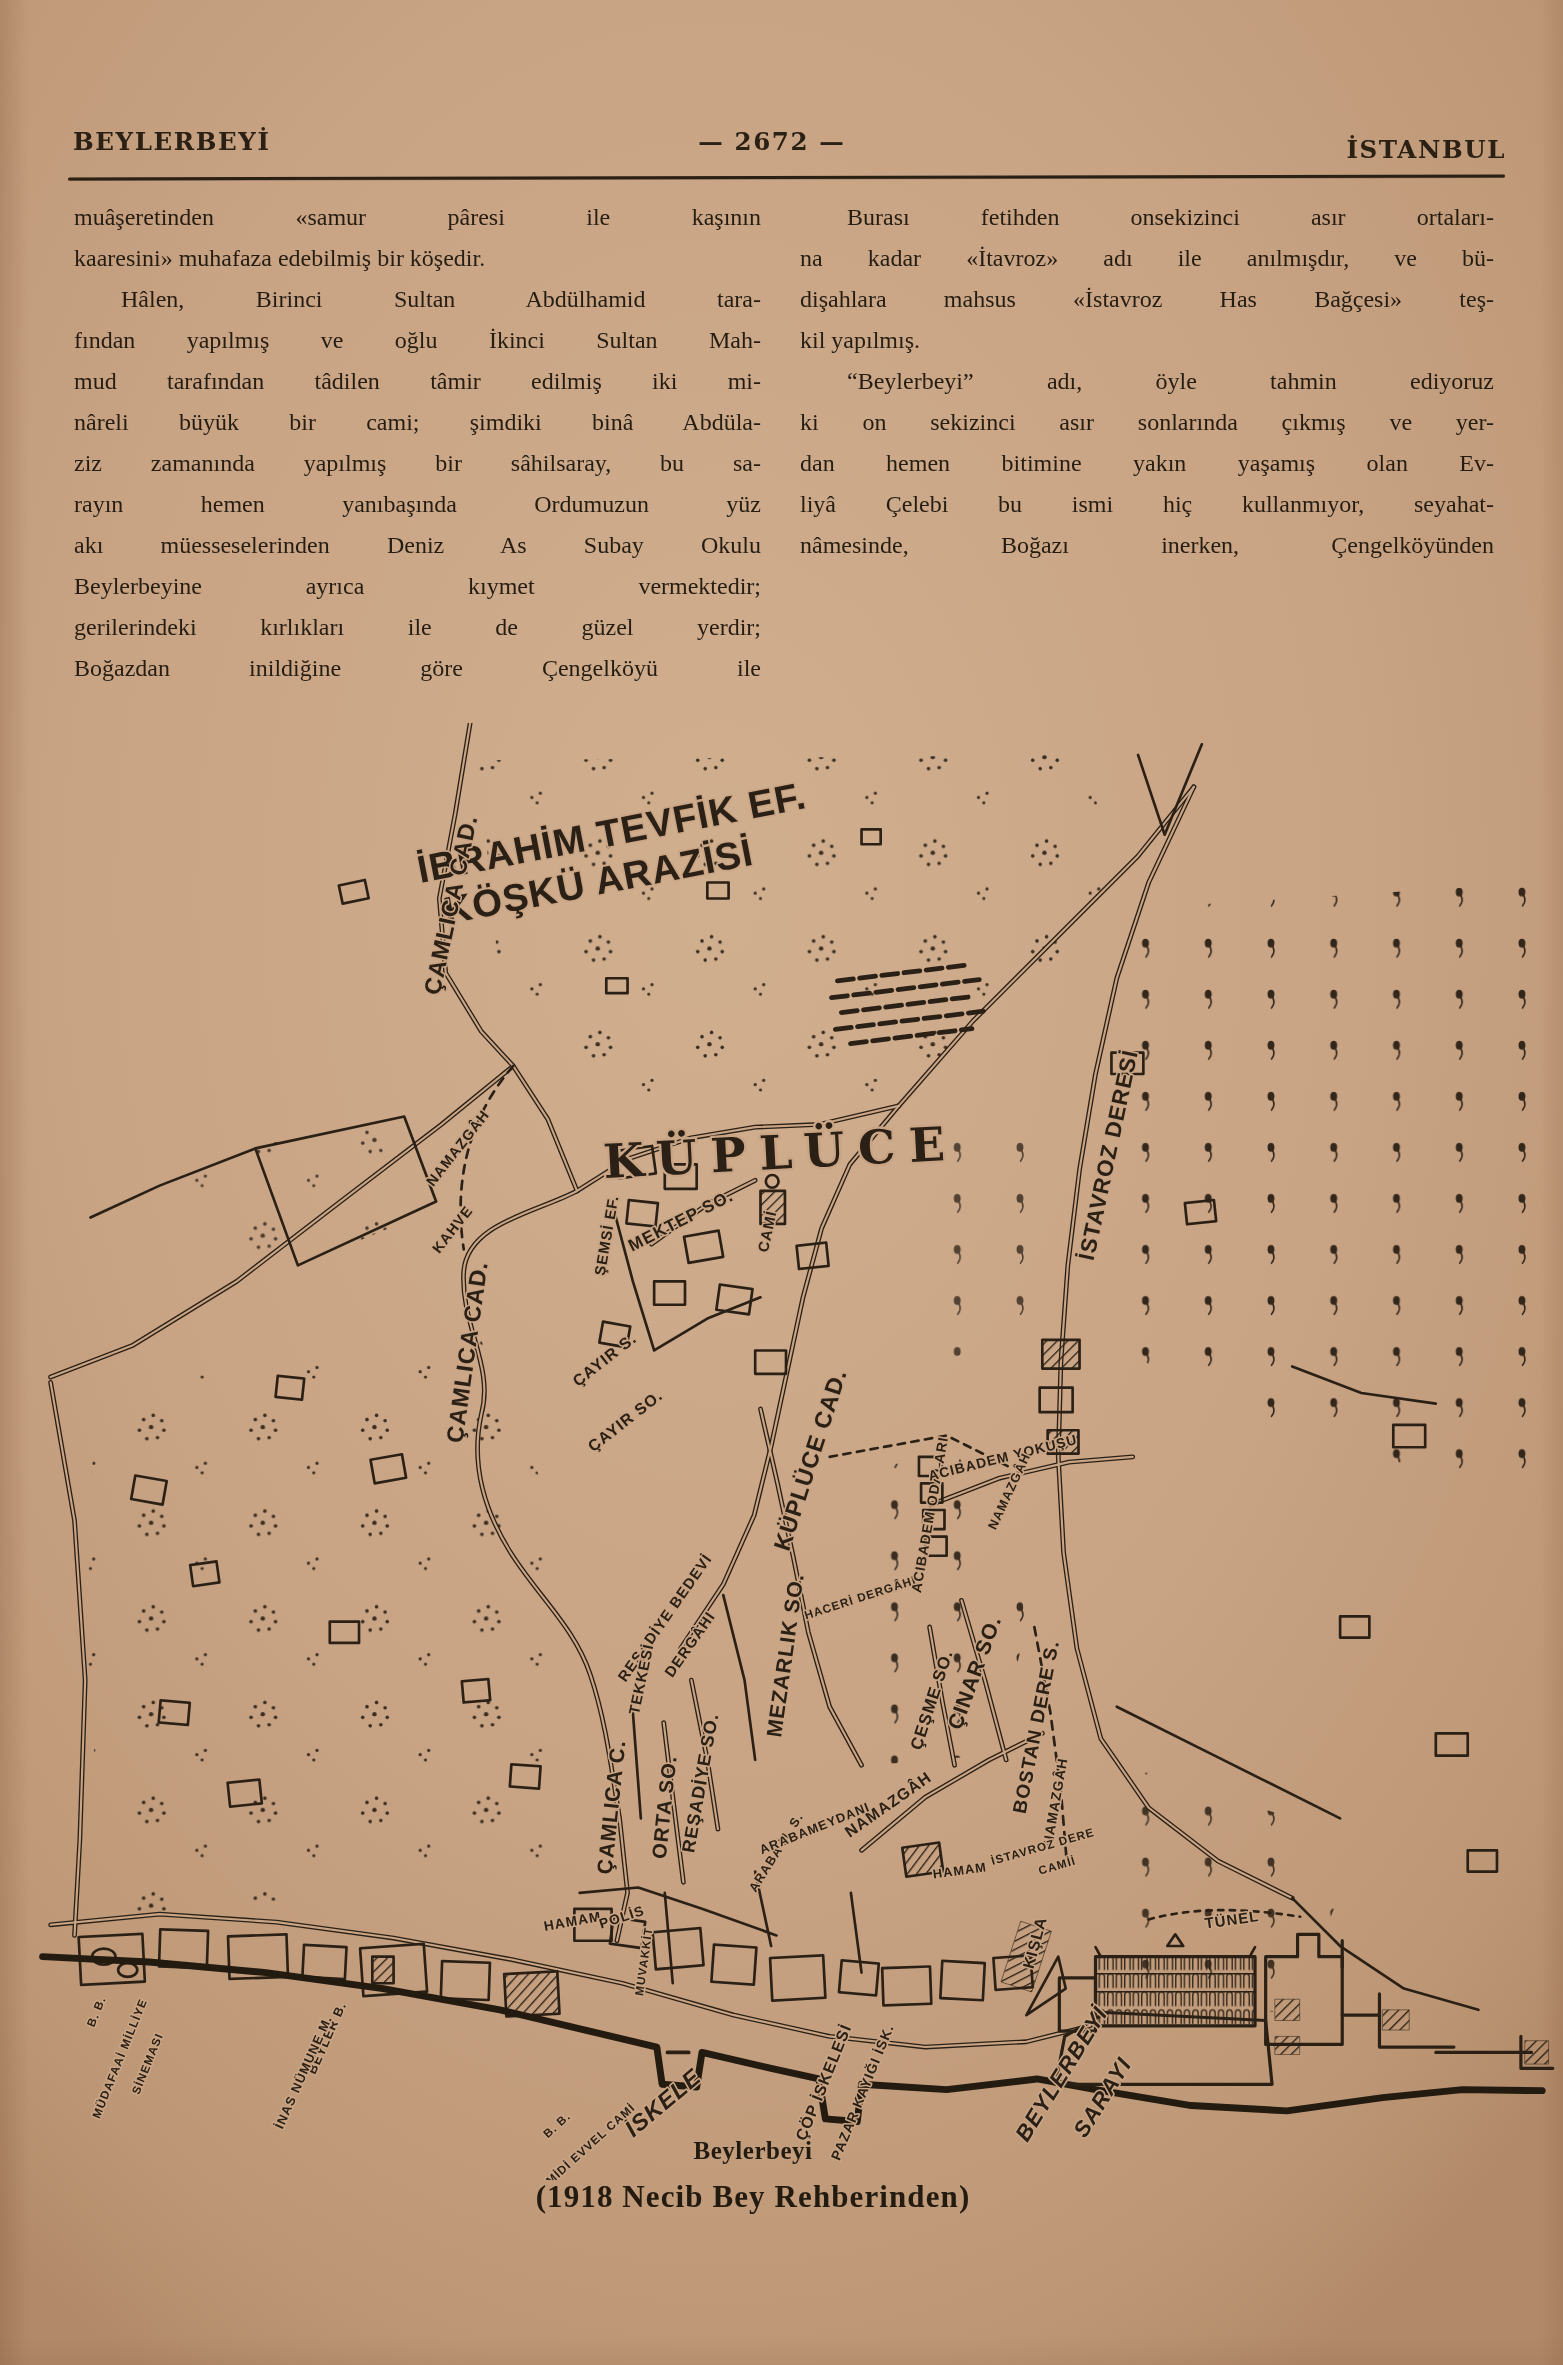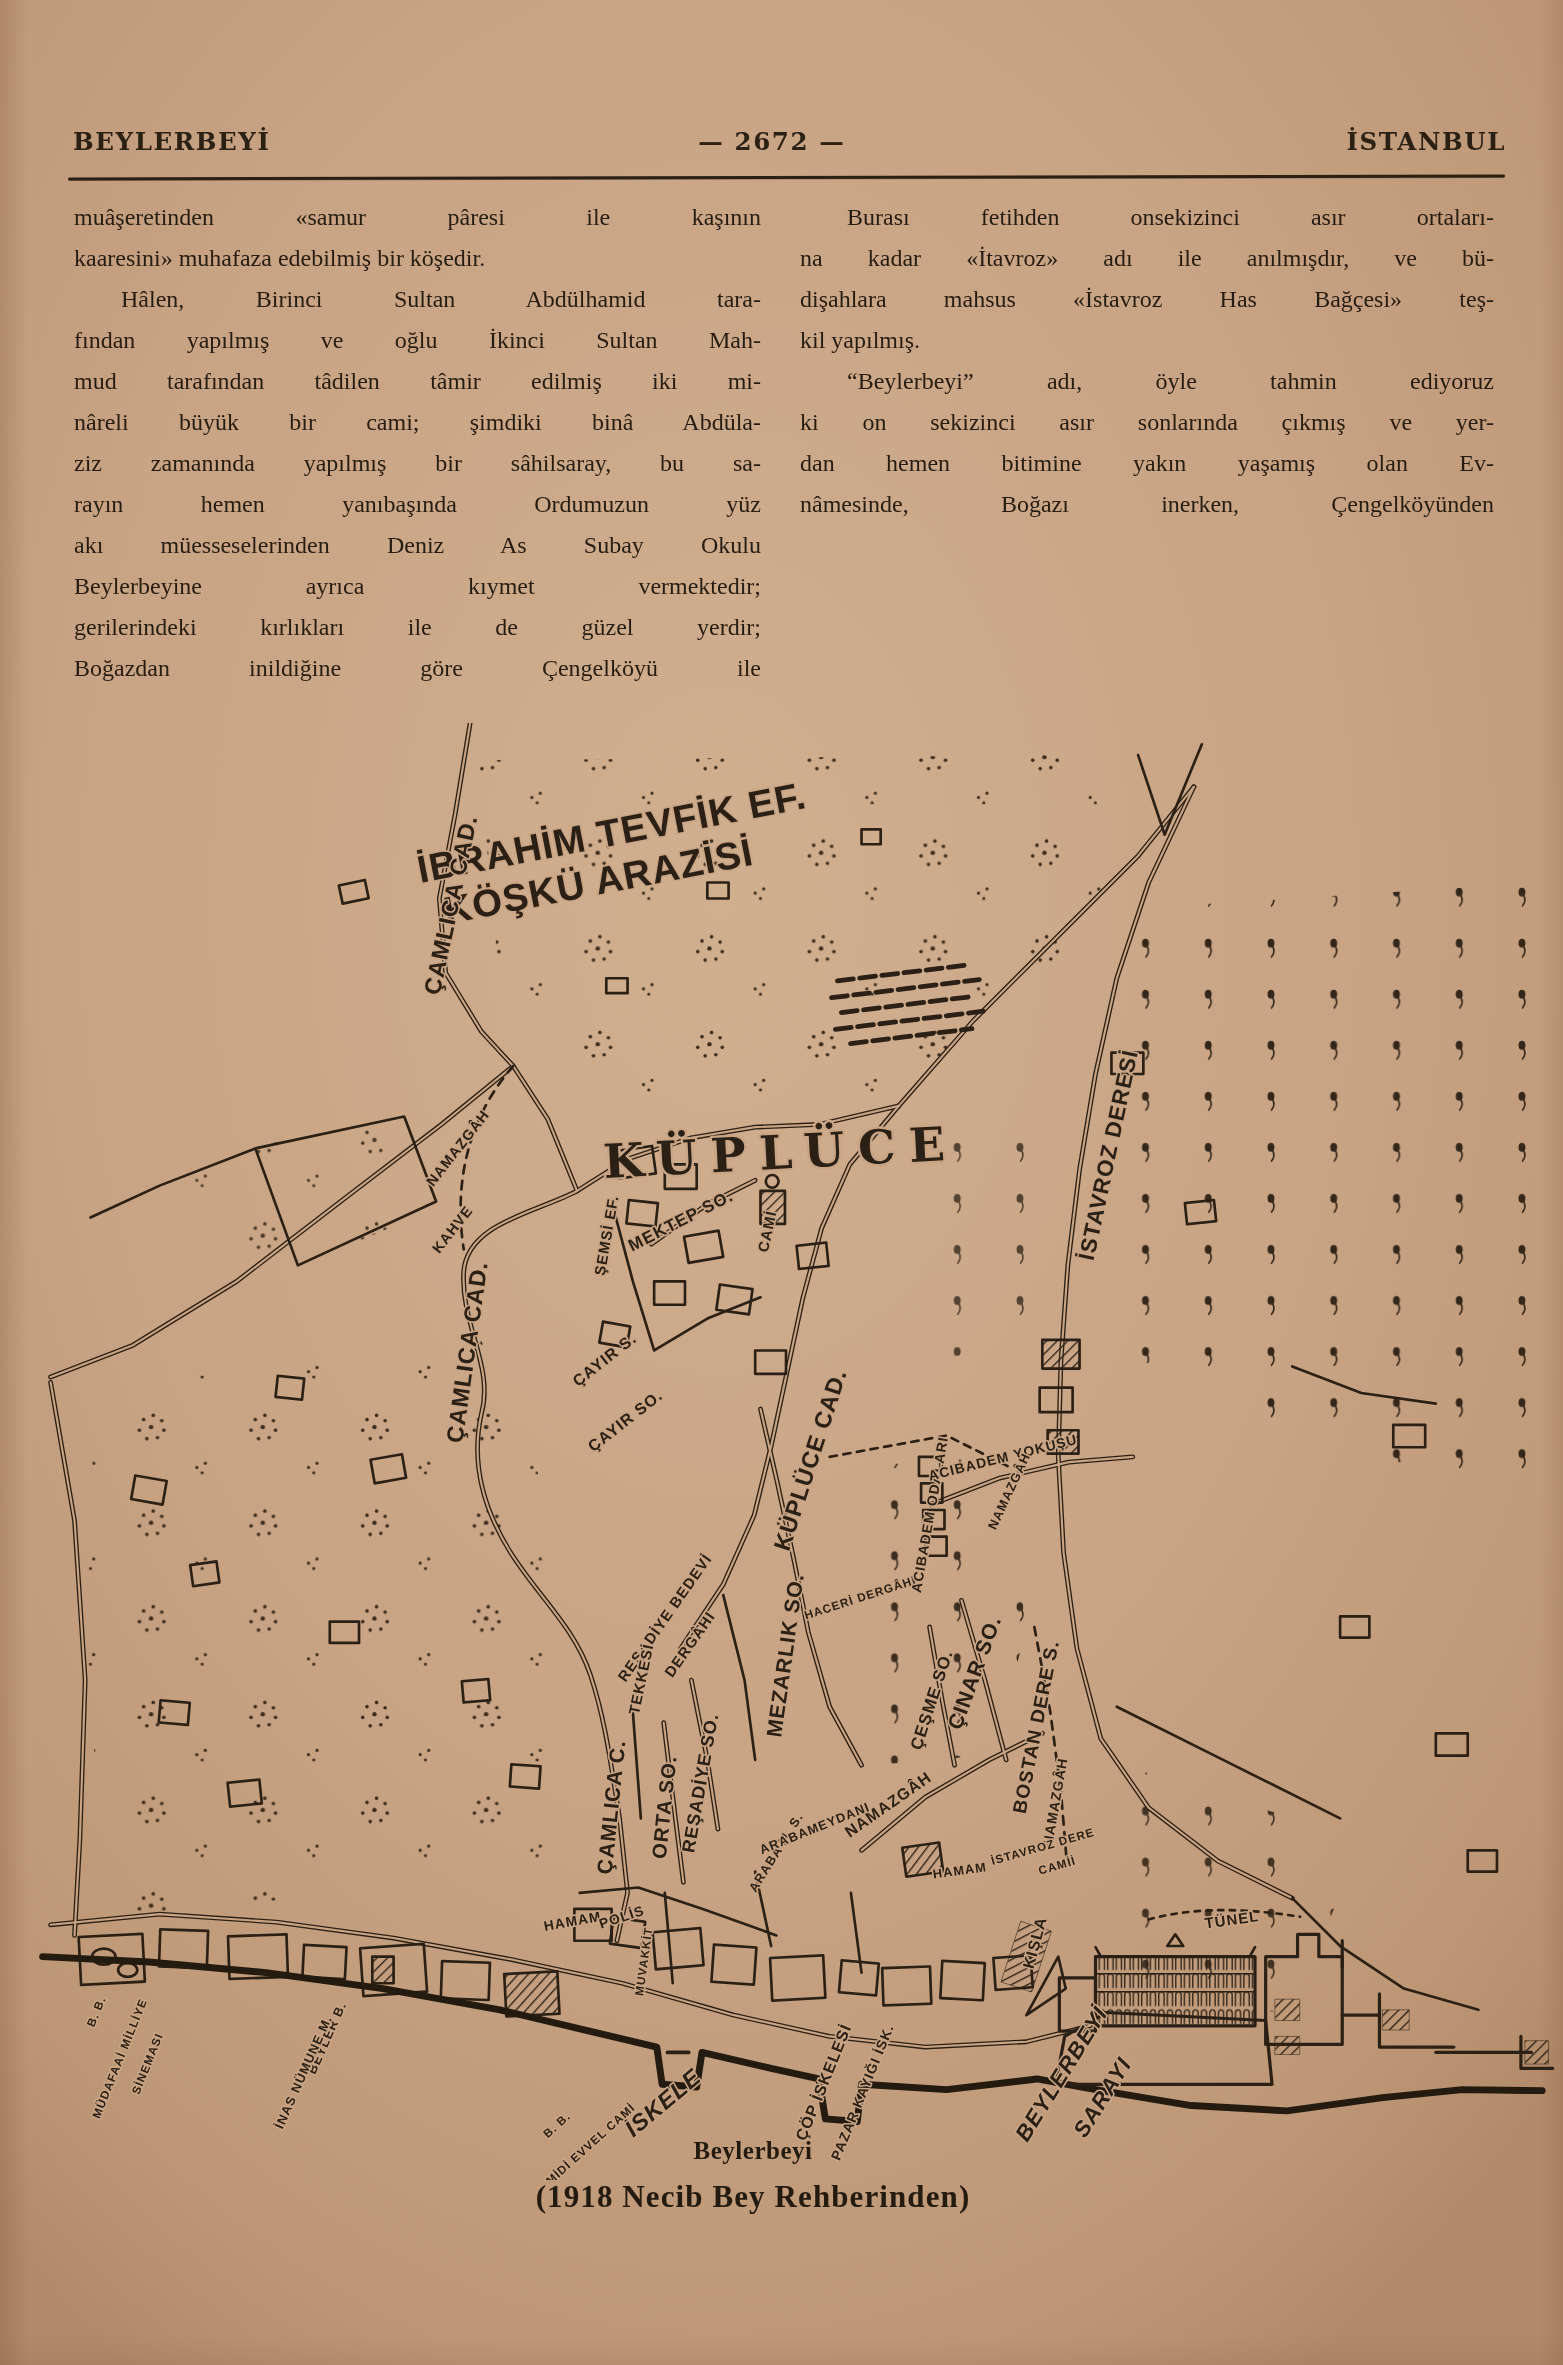--- a/index.html
+++ b/index.html
@@ -15,21 +15,21 @@
       linear-gradient(90deg, rgba(120,80,50,.25) 0, rgba(120,80,50,0) 29px),
       linear-gradient(270deg, rgba(120,80,50,.18) 0, rgba(120,80,50,0) 24px),
       linear-gradient(0deg, rgba(120,80,50,.12) 0, rgba(120,80,50,0) 32px);
   }
   
   .hdr{position:absolute;top:127px;left:73px;right:57px;height:32px;
        font-family:"DejaVu Serif", serif;font-weight:bold;font-size:24.5px;
        letter-spacing:1.6px;color:#2a2014;}
   .hdr .hl{position:absolute;left:0;top:0;}
   .hdr .hc{position:absolute;left:50%;transform:translateX(-62%);top:0;}
-  .hdr .hr{position:absolute;right:0;top:0;}
+  .hdr .hr{position:absolute;right:0;top:8px;}
   .rule{position:absolute;top:176px;left:68px;width:1437px;height:3.2px;
         background:#2a2014;border-radius:1.6px;transform:rotate(-0.12deg);
         box-shadow:0 0.5px 0 rgba(42,32,20,.4);}
   
   .col{position:absolute;top:197px;font-size:24px;line-height:41px;color:#261d12;}
   .col.left{left:74px;width:687px;}
   .col.right{left:800px;width:694px;}
   .line{white-space:nowrap;text-align:justify;text-align-last:justify;width:100%;}
   .line.last{text-align-last:left;}
   .line.indent{text-indent:47px;}
@@ -75,20 +75,21 @@
     </div>
   <div class="col right">
 
       <div class="line indent">Burası fetihden onsekizinci asır ortaları-</div>
       <div class="line">na kadar «İtavroz» adı ile anılmışdır, ve bü-</div>
       <div class="line">dişahlara mahsus «İstavroz Has Bağçesi» teş-</div>
       <div class="line last">kil yapılmış.</div>
       <div class="line indent">“Beylerbeyi” adı, öyle tahmin ediyoruz</div>
       <div class="line">ki on sekizinci asır sonlarında çıkmış ve yer-</div>
       <div class="line">dan hemen bitimine yakın yaşamış olan Ev-</div>
+      <div class="line">liyâ Çelebi bu ismi hiç kullanmıyor, seyahat-</div>
       <div class="line">nâmesinde, Boğazı inerken, Çengelköyünden</div>
     </div>
 
   <svg class="map" viewBox="0 0 2939 2740" fill="none" stroke-linecap="round" stroke-linejoin="round">
     <defs>
       <pattern id="hatch" width="14" height="14" patternUnits="userSpaceOnUse" patternTransform="rotate(45)">
         <line x1="0" y1="0" x2="0" y2="14" stroke="#2b2015" stroke-width="5"></line>
       </pattern>
       <pattern id="arch" width="16" height="34" patternUnits="userSpaceOnUse">
         <path d="M3,32 V12 A5,6 0 0 1 13,12 V32" stroke="#2b2015" stroke-width="2.5" fill="none"></path>

